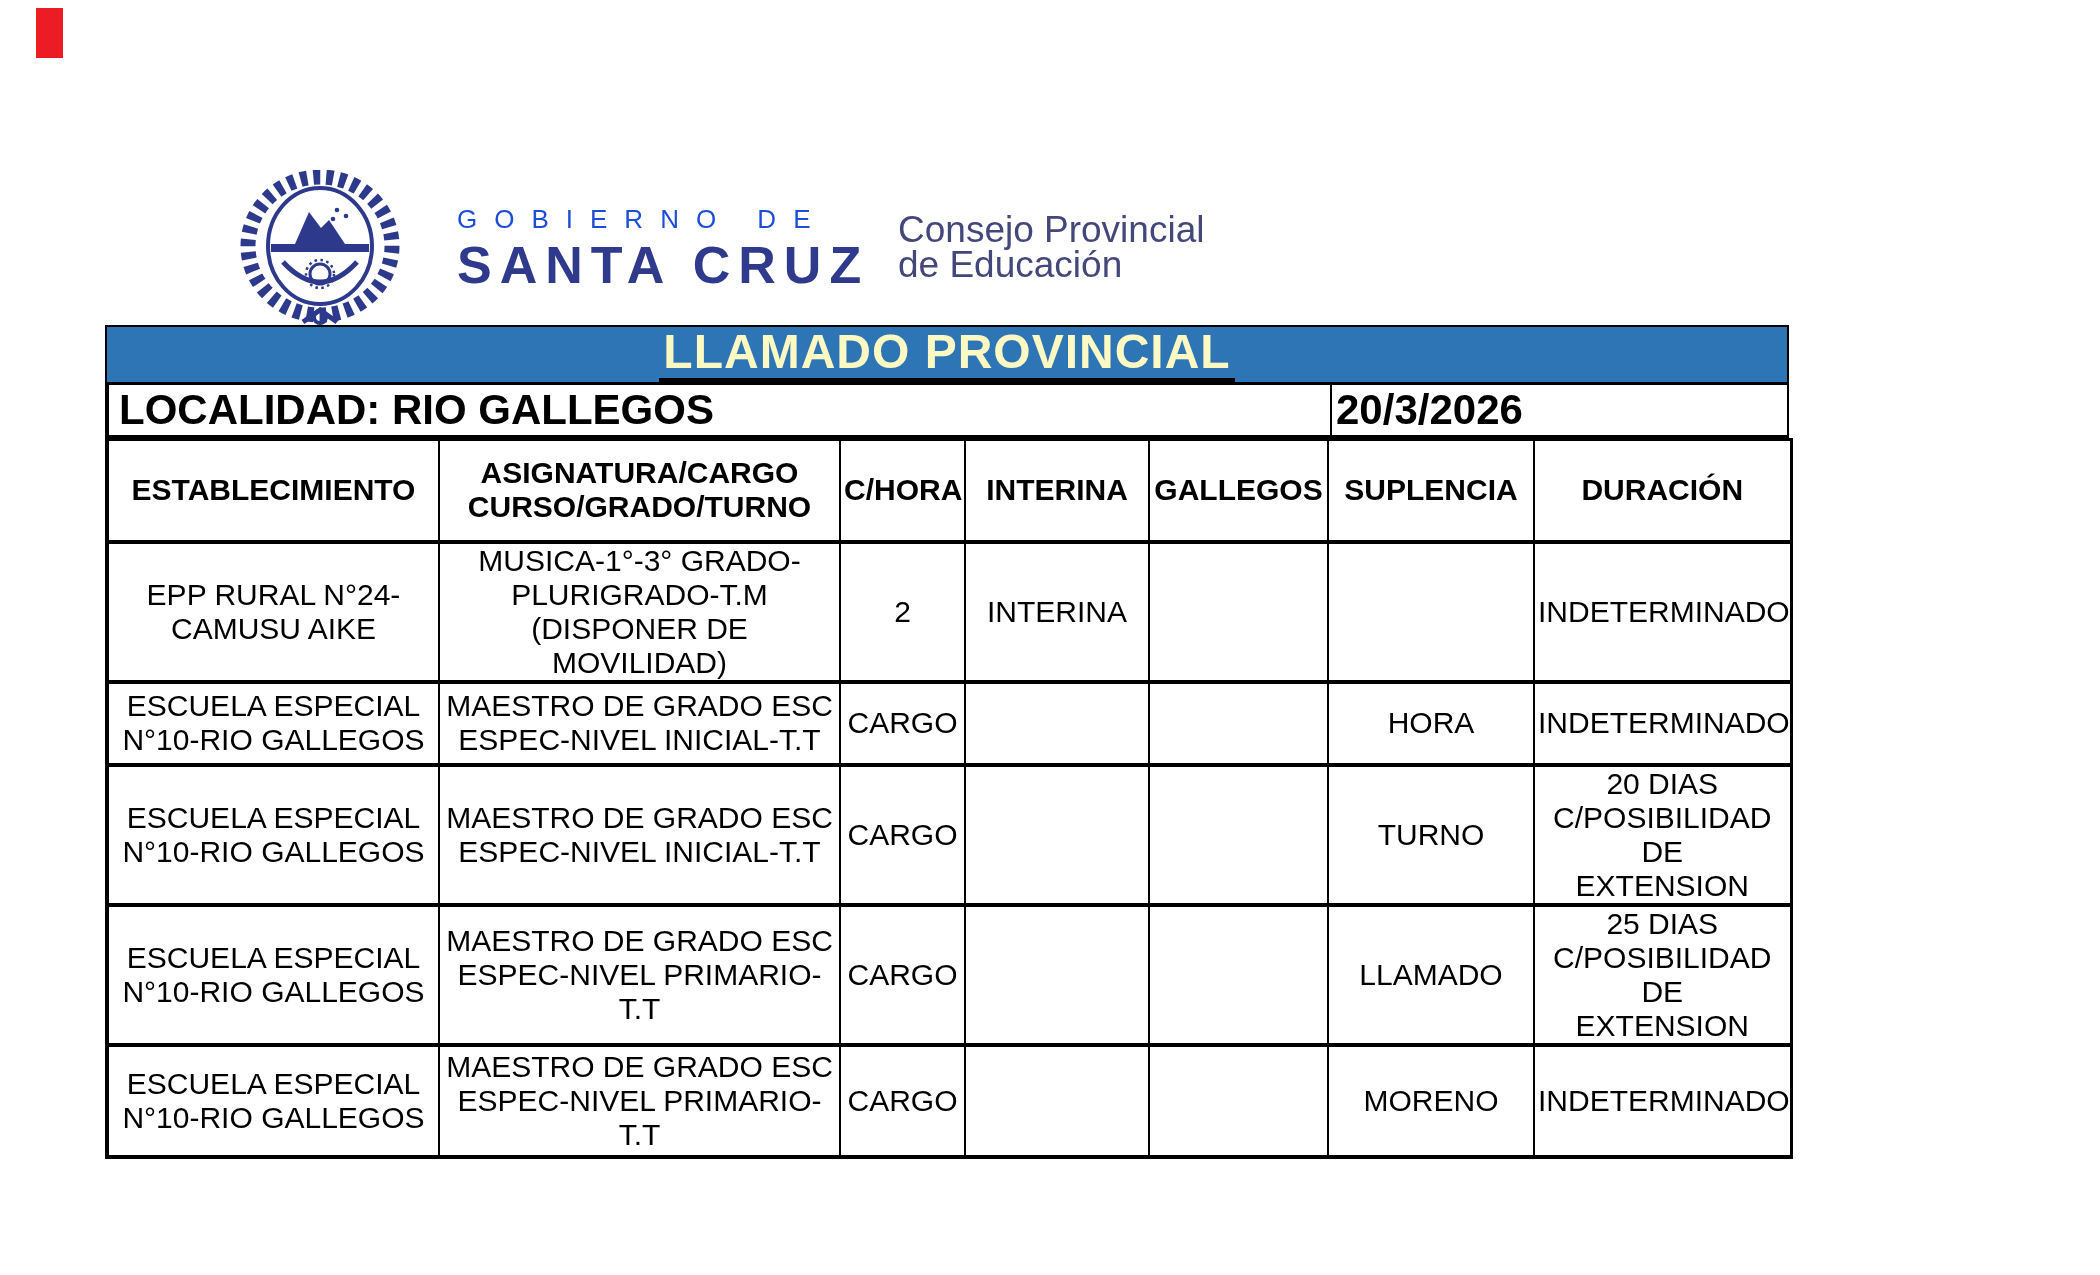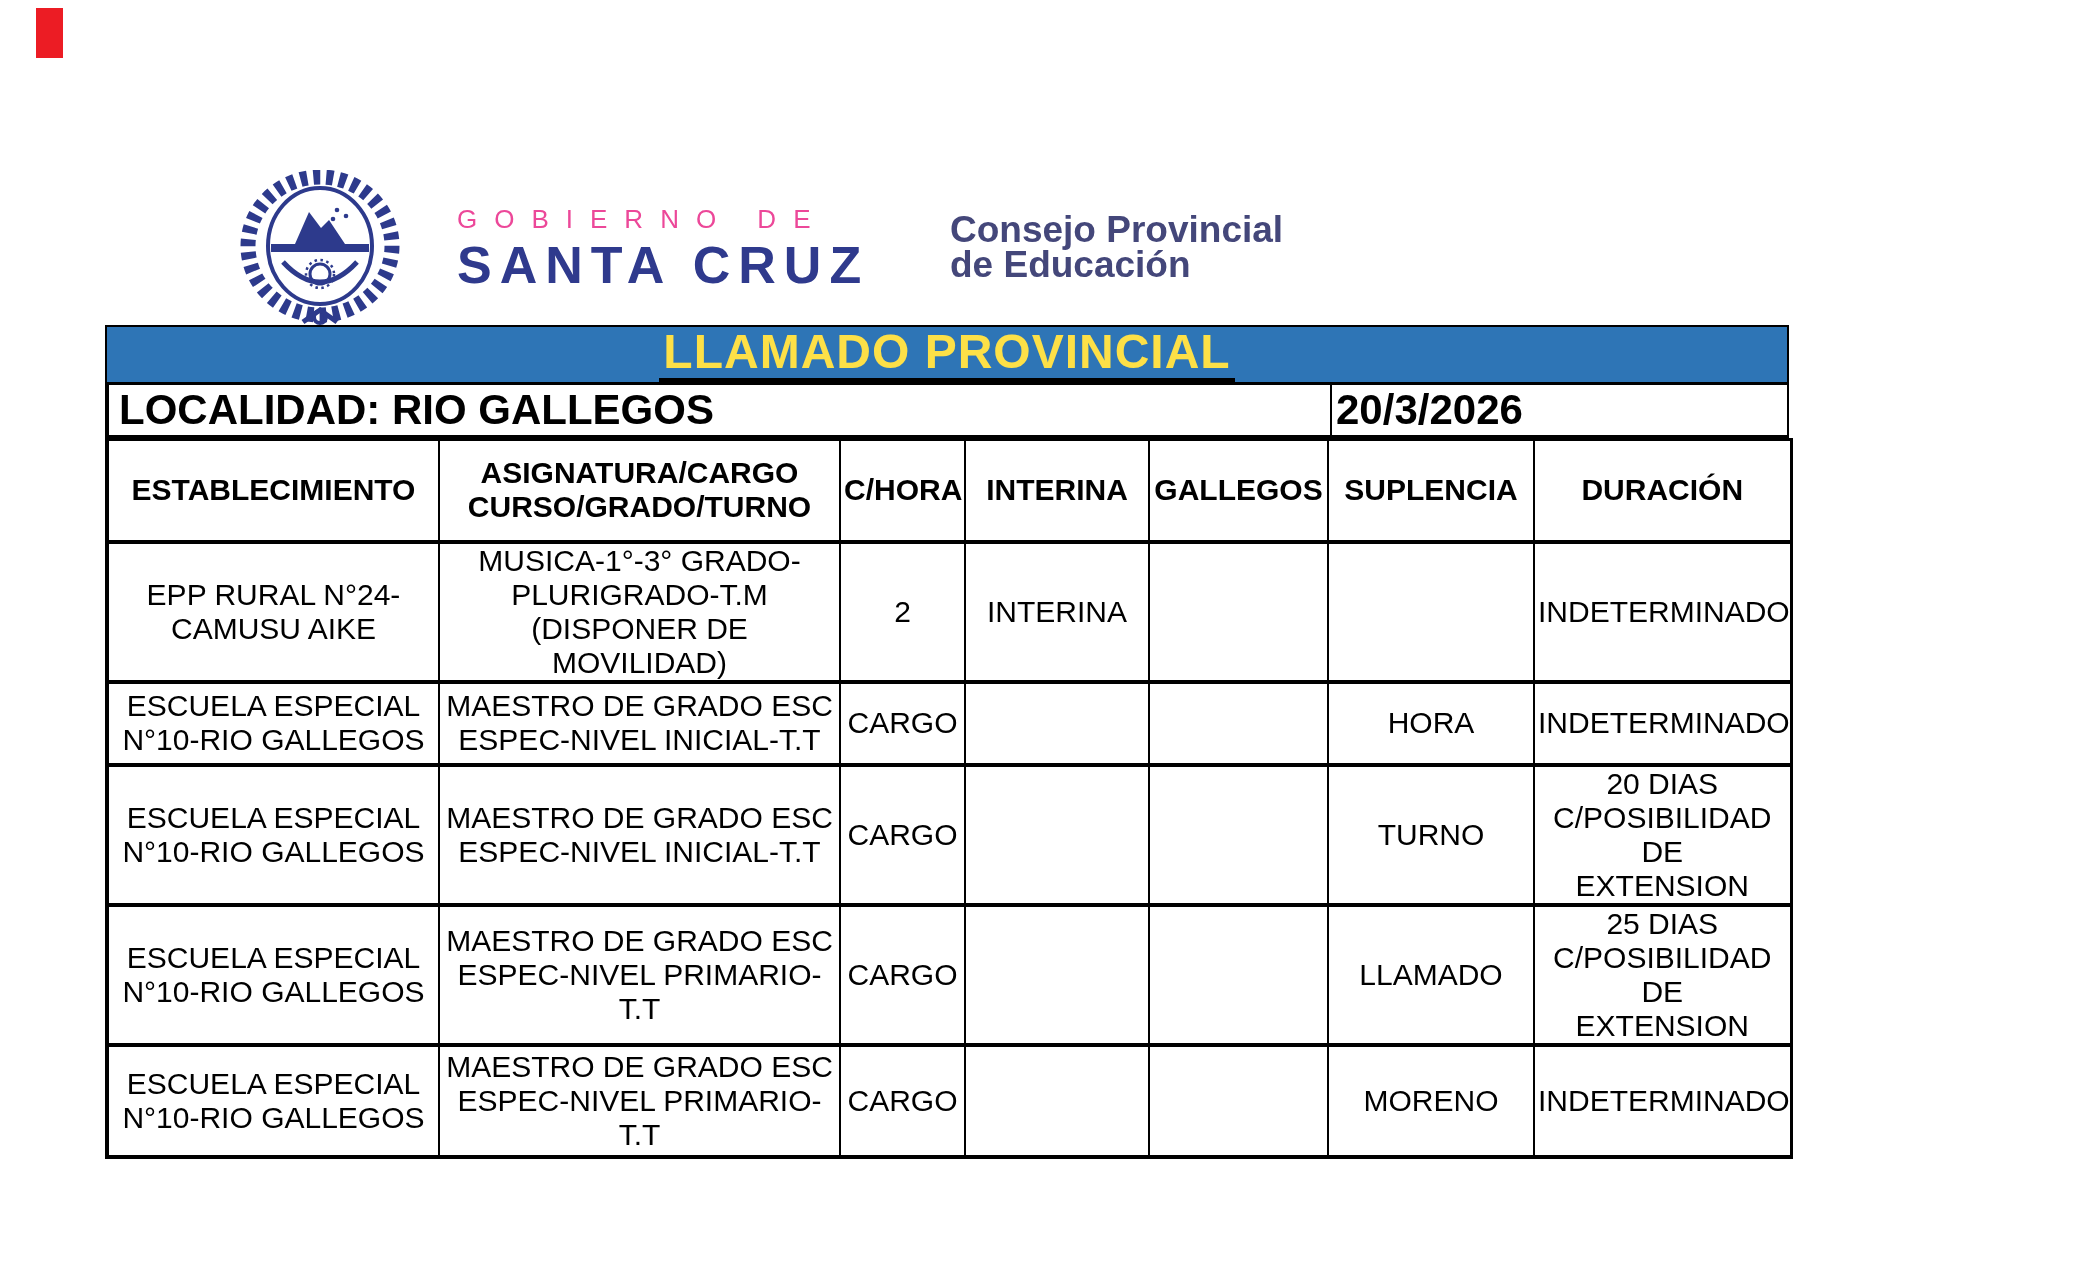--- a/index.html
+++ b/index.html
@@ -5,31 +5,31 @@
   html,body{margin:0;padding:0;background:#ffffff;}
   #canvas{
     position:relative;width:2100px;height:1275px;background:#ffffff;overflow:hidden;
     font-family:"Liberation Sans",sans-serif;color:#000;
   }
   
   #corner-mark{position:absolute;left:36px;top:8px;width:27px;height:50px;background:#ec1c24;}
   
   #emblem{position:absolute;left:225px;top:170px;width:190px;height:158px;}
   #gobierno-block{position:absolute;left:457px;top:206px;line-height:1;}
-  #gobierno-line1{font-size:26px;font-weight:500;letter-spacing:17px;color:#ec4899;white-space:nowrap;}
+  #gobierno-line1{font-size:26px;font-weight:500;letter-spacing:17px;color:#1d4ed8;white-space:nowrap;}
   #gobierno-line2{font-size:52px;font-weight:800;letter-spacing:8px;color:#2f3a8d;margin-top:7px;white-space:nowrap;}
-  #consejo-block{position:absolute;left:950px;top:212px;font-size:37px;font-weight:700;color:#44477a;line-height:35px;white-space:pre-line;}
+  #consejo-block{position:absolute;left:898px;top:212px;font-size:37px;font-weight:400;color:#44477a;line-height:35px;white-space:pre-line;}
   
   #banner{
     position:absolute;left:105px;top:325px;width:1684px;height:60px;box-sizing:border-box;
     background:#2e75b6;border:2px solid #000;border-bottom-width:3px;
     display:flex;align-items:center;justify-content:center;
   }
   #banner-title{
-    font-size:48px;font-weight:800;letter-spacing:1px;color:#fde047;
+    font-size:48px;font-weight:800;letter-spacing:1px;color:#fef9c3;
     border-bottom:5px solid #000;padding:0 4px 2px 4px;line-height:1.0;margin-top:2px;white-space:nowrap;
   }
   
   #info-row{
     position:absolute;left:105px;top:385px;width:1684px;height:53px;box-sizing:border-box;
     border:2px solid #000;border-left-width:4px;border-top:0;border-bottom:3px solid #000;
     display:flex;background:#fff;
   }
   #info-left{flex:0 0 1221px;display:flex;align-items:center;padding-left:10px;box-sizing:border-box;text-align:center;}
   #info-right{flex:1 1 auto;display:flex;align-items:center;padding-left:4px;box-sizing:border-box;border-left:2px solid #000;}

